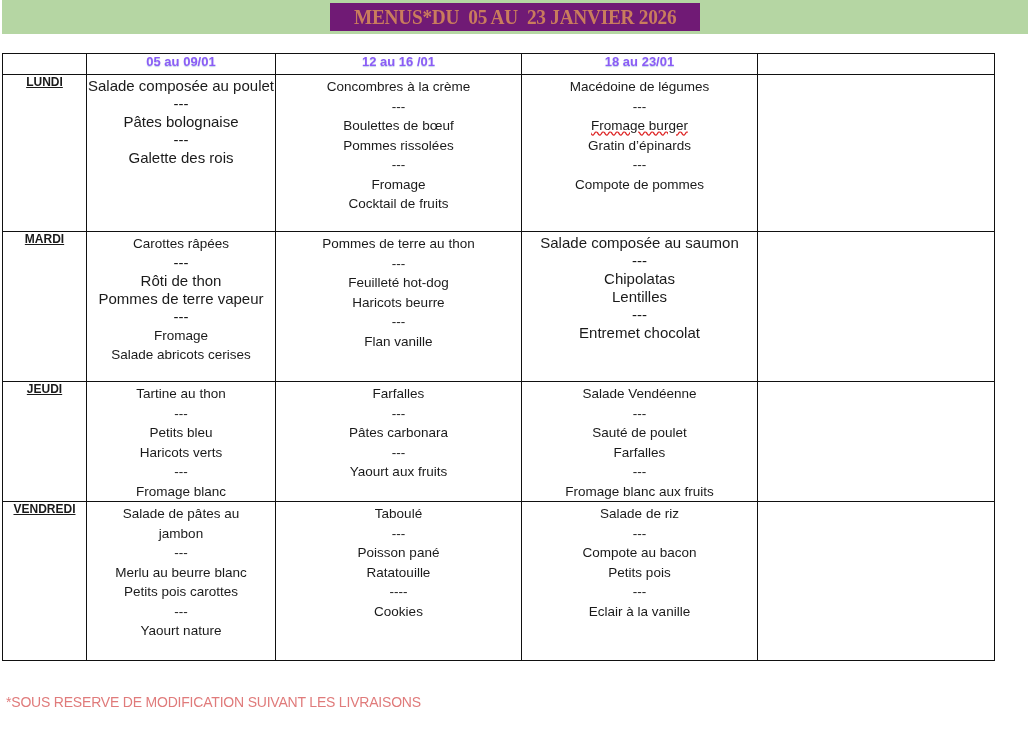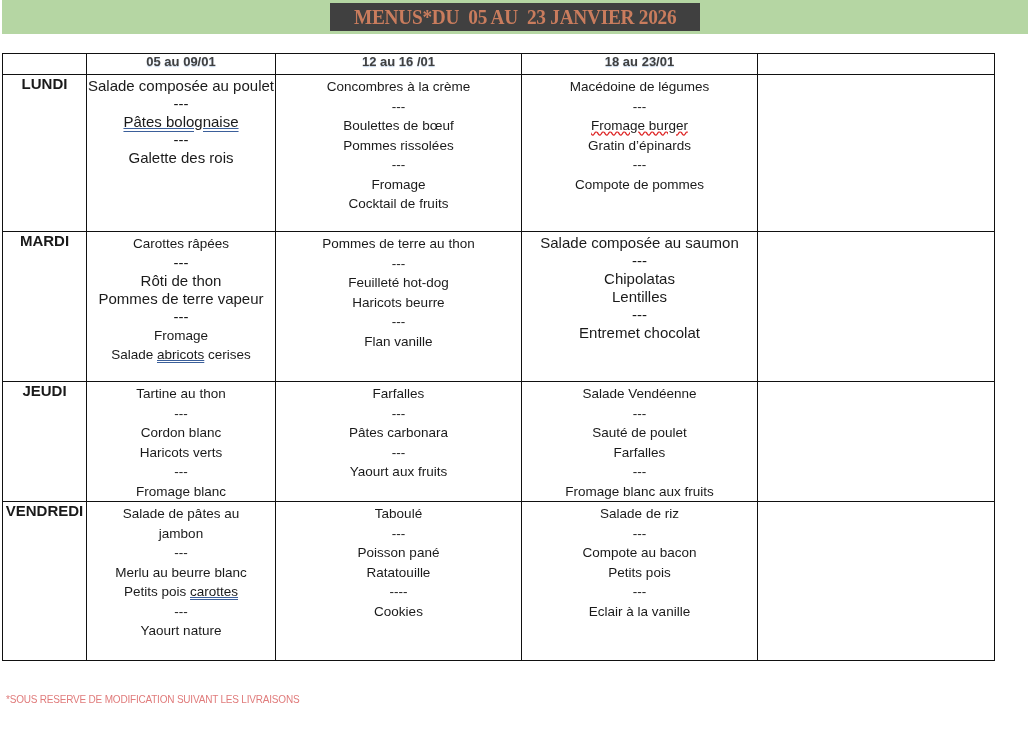--- a/index.html
+++ b/index.html
@@ -7,54 +7,55 @@
       width: 1028px; height: 736px; position: relative; overflow: hidden;
       font-family: "Liberation Sans", "DejaVu Sans", sans-serif;
       color: #1a1a1a;
     }
     .title-band {
       position: absolute; left: 2px; top: 0; width: 1026px; height: 34px;
       background: #b5d6a3;
     }
     .title-highlight {
       position: absolute; left: 330px; top: 3px; width: 370px; height: 28px;
-      background: #404040;
+      background: #701a75;
       display: flex; align-items: center; justify-content: center;
     }
     .title-text {
       font-family: "Liberation Serif", "DejaVu Serif", serif;
       font-weight: bold; font-size: 21px; letter-spacing: -0.3px;
       color: #c97c5d; white-space: pre;
       transform: scaleX(0.92);
     }
     table.menu {
       position: absolute; left: 2px; top: 53px;
       border-collapse: collapse; table-layout: fixed;
       width: 992px;
     }
     table.menu td, table.menu th {
       border: 1.5px solid #111;
       padding: 0; vertical-align: top; text-align: center;
     }
     th.head {
       height: 20px; vertical-align: middle;
-      color: #404040; font-weight: bold; font-size: 13px;
+      color: #8b5cf6; font-weight: bold; font-size: 13px;
       text-shadow: 0 1px 1px rgba(79,129,189,0.35);
     }
     td.day {
-      vertical-align: middle; font-weight: bold; font-size: 15px;
+      vertical-align: middle; font-weight: bold; font-size: 12px;
+      text-decoration: underline;
     }
     .cell-lines { padding-top: 2px; }
     .line { font-size: 13.5px; line-height: 19.5px; white-space: nowrap; }
     .line.small { font-size: 15px; line-height: 18px; }
-    .dbl-underline { text-decoration: underline; text-decoration-style: double; text-decoration-color: #3b5f9a; margin-top: 26px; }
+    .dbl-underline { text-decoration-style: double; text-decoration-color: #3b5f9a; margin-top: 26px; }
     .wavy { text-decoration: underline; text-decoration-style: wavy; text-decoration-color: #d22; }
     .footnote {
       position: absolute; left: 6px; top: 694px;
-      font-size: 10px; color: #e07b7b; letter-spacing: -0.2px;
+      font-size: 14px; color: #e07b7b; letter-spacing: -0.2px;
     }
   </style>
 </head>
 <body>
 
 <div class="title-band"></div>
 <div class="title-highlight">
   <span class="title-text">MENUS*DU  05 AU  23 JANVIER 2026</span>
 </div>
 
@@ -145,21 +146,21 @@
         </td>
     <td></td>
   </tr>
 
   <tr style="height:119px">
     <td class="day">JEUDI</td>
     <td>
           <div class="cell-lines">
       <div class="line">Tartine au thon</div>
       <div class="line">---</div>
-      <div class="line">Cordon blanc</div>
+      <div class="line">Petits bleu</div>
       <div class="line">Haricots verts</div>
       <div class="line">---</div>
       <div class="line">Fromage blanc</div>
     </div>
         </td>
     <td>
           <div class="cell-lines">
       <div class="line">Farfalles</div>
       <div class="line">---</div>
       <div class="line">Pâtes carbonara</div>

